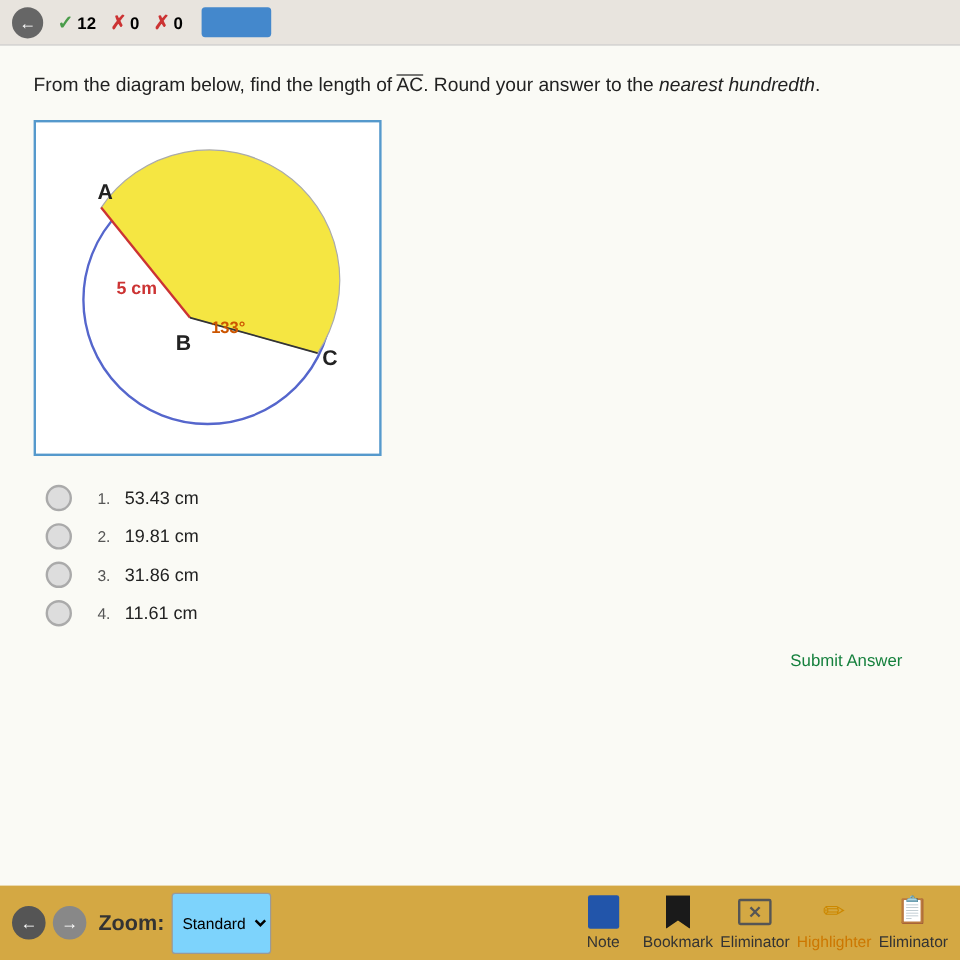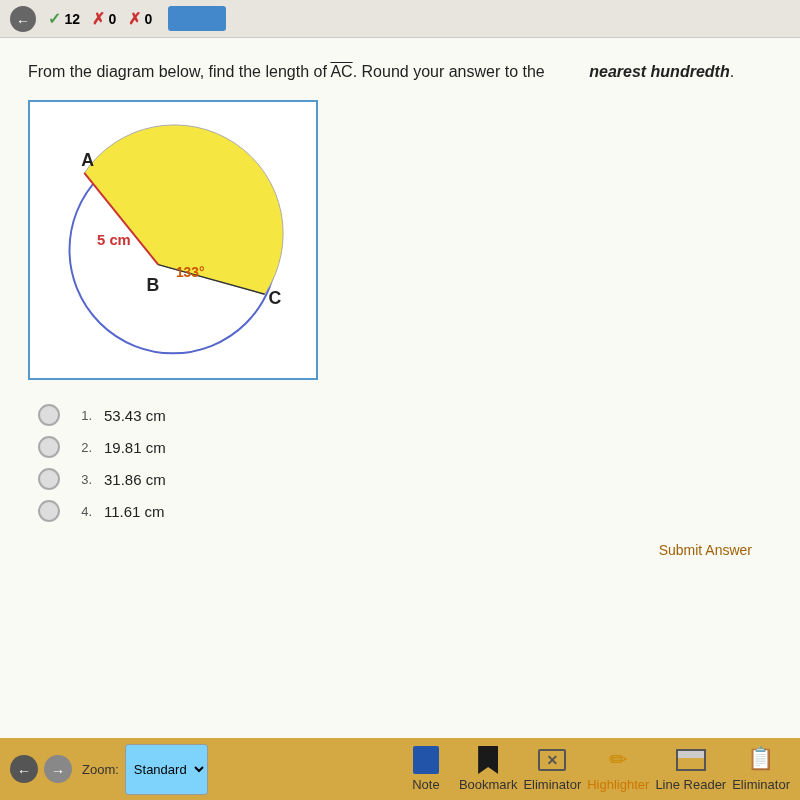--- a/index.html
+++ b/index.html
@@ -60,22 +60,21 @@
 
     
     .question-text {
       font-size: 16px;
       color: #222;
       margin-bottom: 16px;
       line-height: 1.5;
     }
     .question-text em {
       font-style: italic;
-      font-weight: bold;
-      margin-left: 40px;
+      font-weight: normal;
     }
     .overline {
       text-decoration: overline;
       margin-top: 33px;
     }
 
     
     .diagram-box {
       border: 2px solid #5599cc;
       width: 290px;
@@ -126,21 +125,21 @@
     
     .submit-row {
       display: flex;
       justify-content: flex-end;
       margin-top: 20px;
       padding-right: 20px;
     }
     .submit-btn {
       background: transparent;
       border: none;
-      color: #a16207;
+      color: #15803d;
       font-size: 14px;
       cursor: pointer;
       text-decoration: none;
     }
 
     
     .bottom-bar {
       position: absolute;
       bottom: 0;
       left: 0;
@@ -159,23 +158,23 @@
       display: flex; align-items: center; justify-content: center;
       color: white;
       font-size: 14px;
       cursor: pointer;
       flex-shrink: 0;
     }
     .bottom-nav-btn.fwd {
       background: #888;
     }
     .zoom-label {
-      font-size: 13px;
+      font-size: 18px;
       color: #333;
-      font-weight: normal;
+      font-weight: bold;
       margin-left: 4px;
     }
     .zoom-select {
       font-size: 13px;
       padding: 16px 4px;
       border-radius: 3px;
       border: 1px solid #999;
       background: #7dd3fc;
       cursor: pointer;
     }
@@ -359,26 +358,20 @@
     <span class="tool-label">Eliminator</span>
   </div>
 
   <div class="tool-item">
     <div class="tool-icon">
       <span class="highlight-shape">✏</span>
     </div>
     <span class="tool-label highlight">Highlighter</span>
   </div>
 
-  <div class="tool-item">
-    <div class="tool-icon">
-      <div class="linereader-shape"></div>
-    </div>
-    <span class="tool-label">Line Reader</span>
-  </div>
 
   <div class="tool-item">
     <div class="tool-icon">
       <span class="reference-shape">📋</span>
     </div>
     <span class="tool-label">Eliminator</span>
   </div>
 </div>
 
 </body></html>

